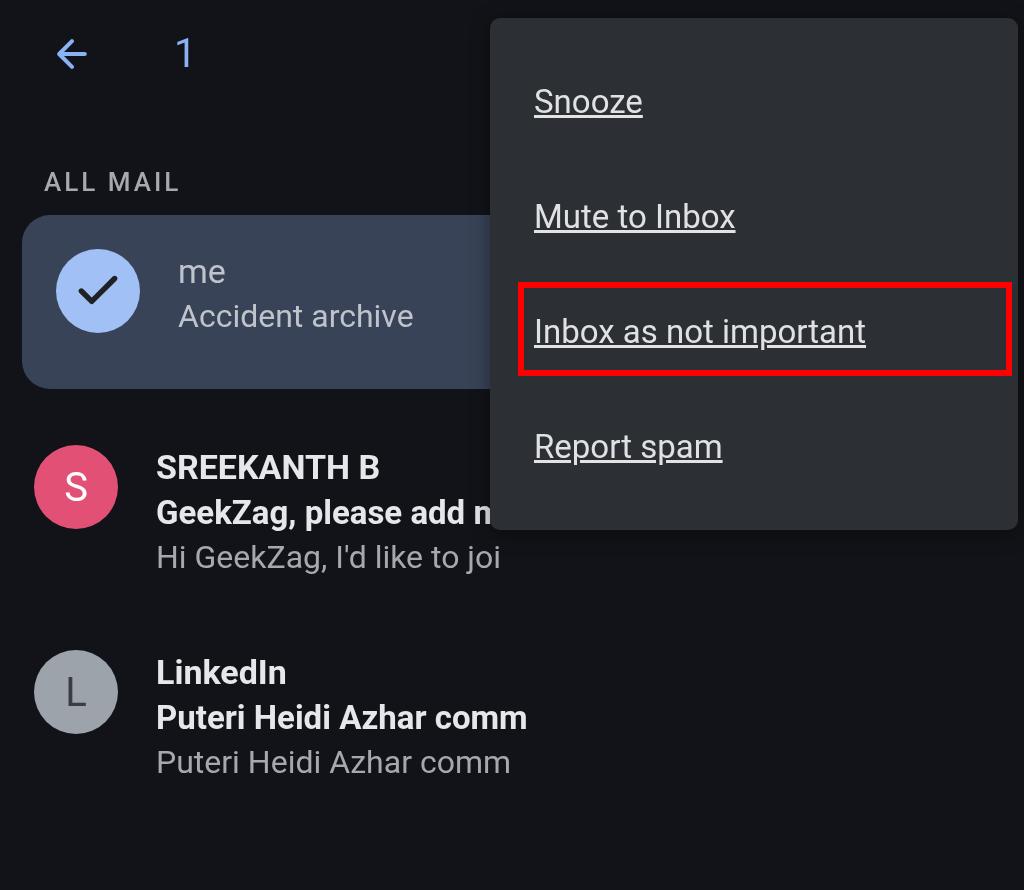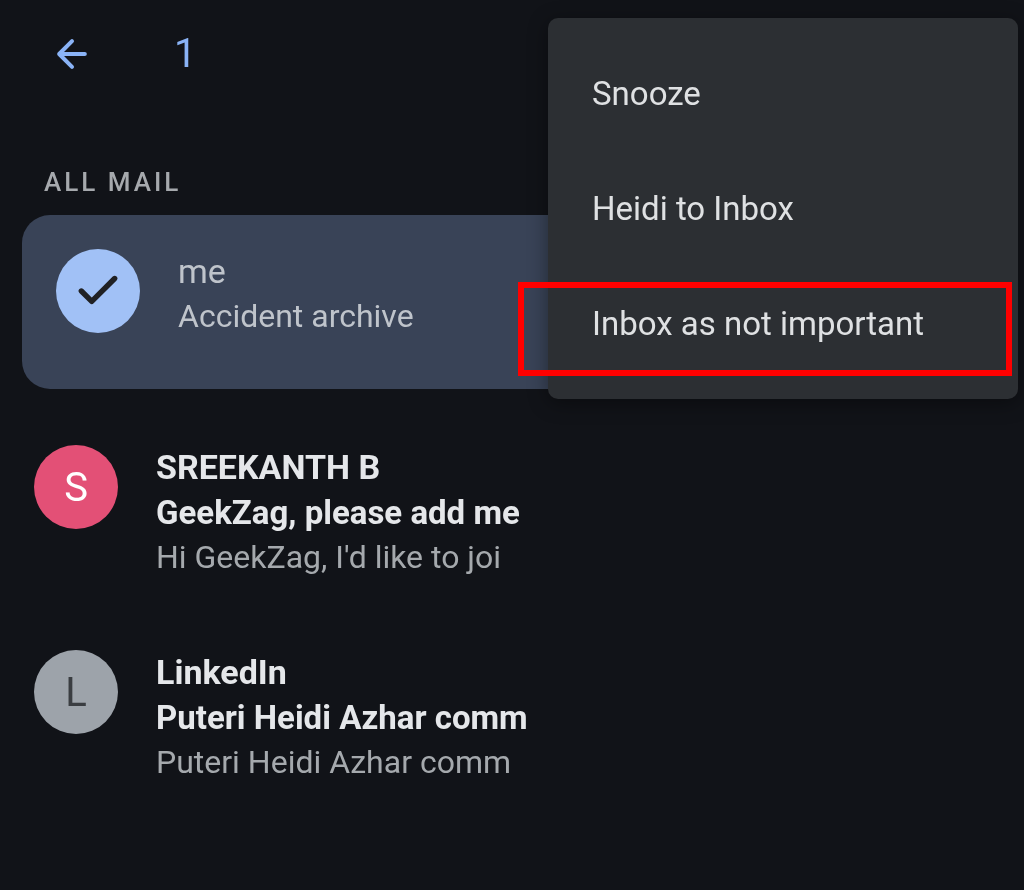--- a/index.html
+++ b/index.html
@@ -122,27 +122,28 @@
     font-size: 32px;
     color: #a5a9ad;
     font-weight: 400;
     white-space: nowrap;
     overflow: hidden;
   }
   .dropdown-menu {
     position: absolute;
     top: 18px;
     right: 6px;
-    width: 470px;
+    width: 528px;
     background: #2c2f33;
     border-radius: 10px;
     display: flex;
     flex-direction: column;
-    padding: 18px 0;
+    padding: 26px 0;
     box-shadow: 0 4px 20px rgba(0,0,0,0.4);
+    text-decoration: underline;
   }
   .menu-item {
     padding: 38px 44px;
     font-size: 33px;
     color: #dfe1e3;
     cursor: pointer;
     font-weight: 400;
   }
   .highlight-box {
     position: absolute;
@@ -193,17 +194,18 @@
       <div class="sender bold">LinkedIn</div>
       <div class="subject bold">Puteri Heidi Azhar comm</div>
       <div class="snippet">Puteri Heidi Azhar comm</div>
     </div>
   </div>
 
 </div>
 
 <div class="dropdown-menu">
   <div class="menu-item">Snooze</div>
-  <div class="menu-item">Heidi to Inbox</div>
+  <div class="menu-item">Mute to Inbox</div>
   <div class="menu-item">Inbox as not important</div>
+  <div class="menu-item">Report spam</div>
 </div>
 
 <div class="highlight-box" id="hl" style="top: 282px; left: 518px; width: 494px; height: 94px;"></div>
 
 </body></html>

